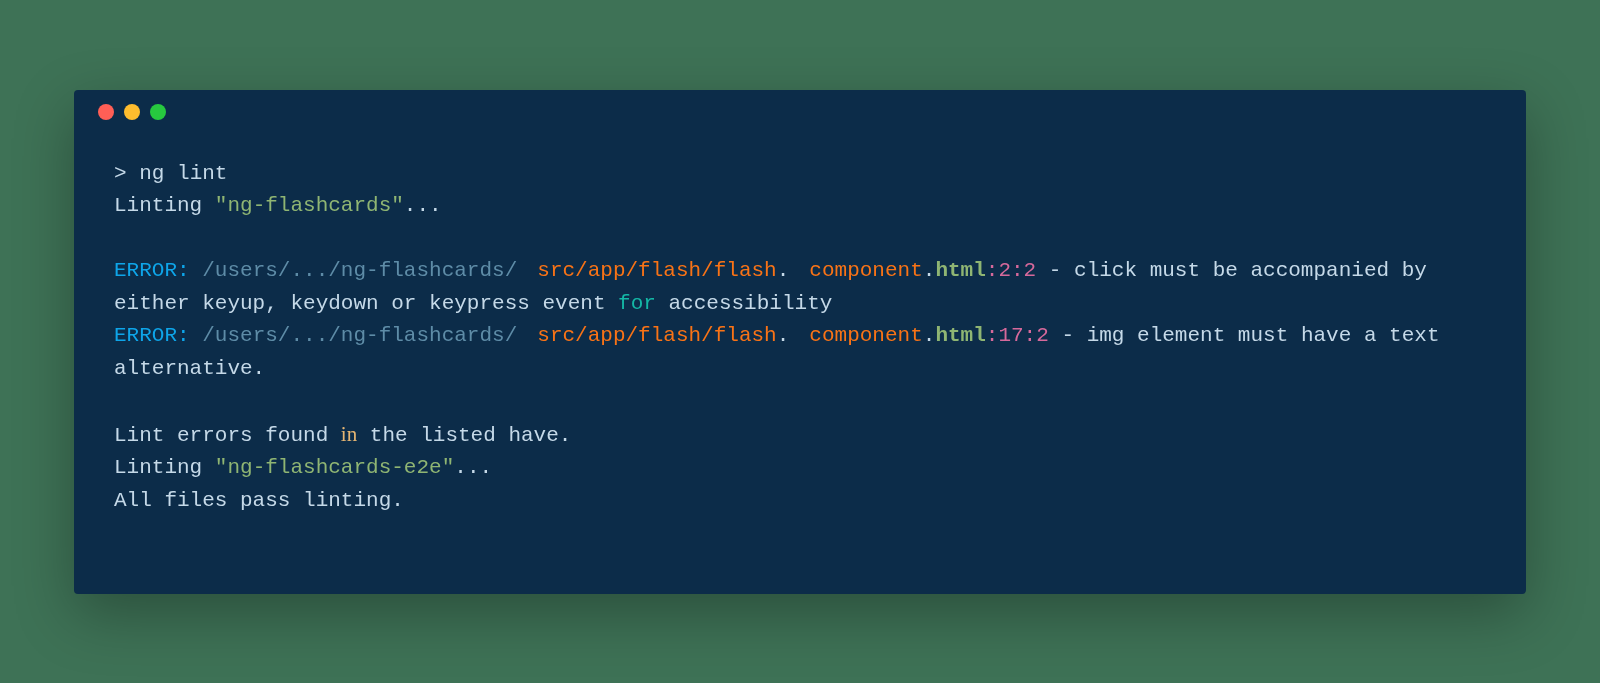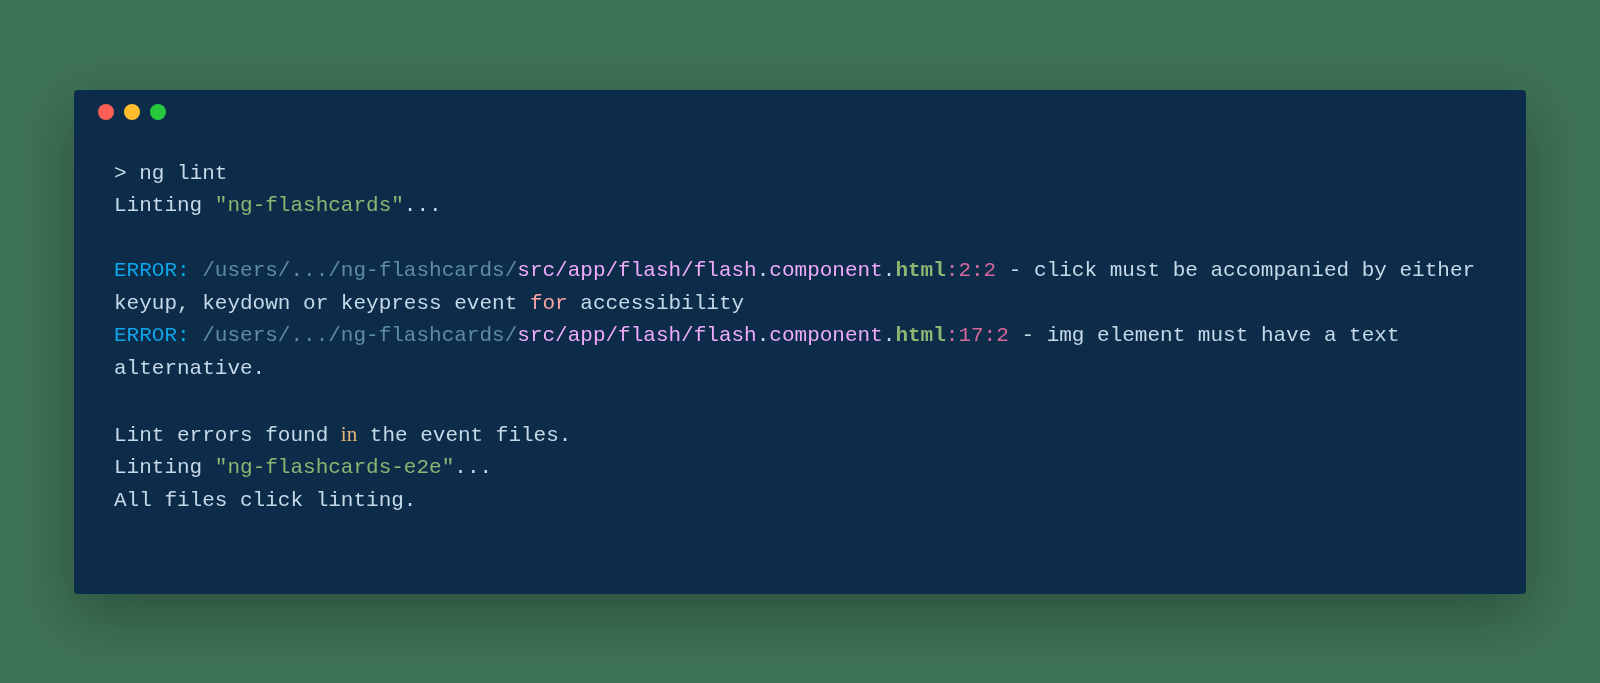--- a/index.html
+++ b/index.html
@@ -46,41 +46,41 @@
       color: #c5d9e8;
       white-space: pre-wrap;
       word-break: break-word;
     }
     .prompt-symbol { color: #c5d9e8; }
     .cmd { color: #c5d9e8; }
     .linting-word { color: #c5d9e8; }
     .quoted-string { color: #8fb573; }
     .error-label { color: #0ea5e9; }
     .path-dim { color: #5e8ca7; }
-    .path-light { color: #f0abfc; }
+    .path-light { color: #f97316; margin-left: 20px; }
     .dot { color: #c5d9e8; }
     .ext-green { color: #8fb573; font-weight: bold; }
     .line-col { color: #d6699b; }
     .dash { color: #c5d9e8; }
     .msg-text { color: #c5d9e8; }
-    .kw-for { color: #fca5a5; }
+    .kw-for { color: #14b8a6; }
     .kw-in { color: #e6b673; font-family: Liberation Serif, serif; }
     .plain { color: #c5d9e8; }
   </style>
 </head>
 <body>
 
 <div class="terminal-window">
   <div class="title-bar">
     <div class="traffic-light light-red"></div>
     <div class="traffic-light light-yellow"></div>
     <div class="traffic-light light-green"></div>
   </div>
   <div class="terminal-body"><span class="prompt-symbol">&gt; </span><span class="cmd">ng lint</span>
 <span class="linting-word">Linting </span><span class="quoted-string">"ng-flashcards"</span><span class="plain">...</span>
 
 <span class="error-label">ERROR: </span><span class="path-dim">/users/.../ng-flashcards/</span><span class="path-light">src/app/flash/flash</span><span class="dot">.</span><span class="path-light">component</span><span class="dot">.</span><span class="ext-green">html</span><span class="line-col">:</span><span class="line-col">2:2</span><span class="dash"> - </span><span class="msg-text">click must be accompanied by either keyup, keydown or keypress event </span><span class="kw-for">for</span><span class="msg-text"> accessibility</span>
 <span class="error-label">ERROR: </span><span class="path-dim">/users/.../ng-flashcards/</span><span class="path-light">src/app/flash/flash</span><span class="dot">.</span><span class="path-light">component</span><span class="dot">.</span><span class="ext-green">html</span><span class="line-col">:</span><span class="line-col">17:2</span><span class="dash"> - </span><span class="msg-text">img element must have a text alternative.</span>
 
-<span class="plain">Lint errors found </span><span class="kw-in">in</span><span class="plain"> the event files.</span>
+<span class="plain">Lint errors found </span><span class="kw-in">in</span><span class="plain"> the listed have.</span>
 <span class="linting-word">Linting </span><span class="quoted-string">"ng-flashcards-e2e"</span><span class="plain">...</span>
-<span class="plain">All files click linting.</span></div>
+<span class="plain">All files pass linting.</span></div>
 </div>
 
 </body></html>

